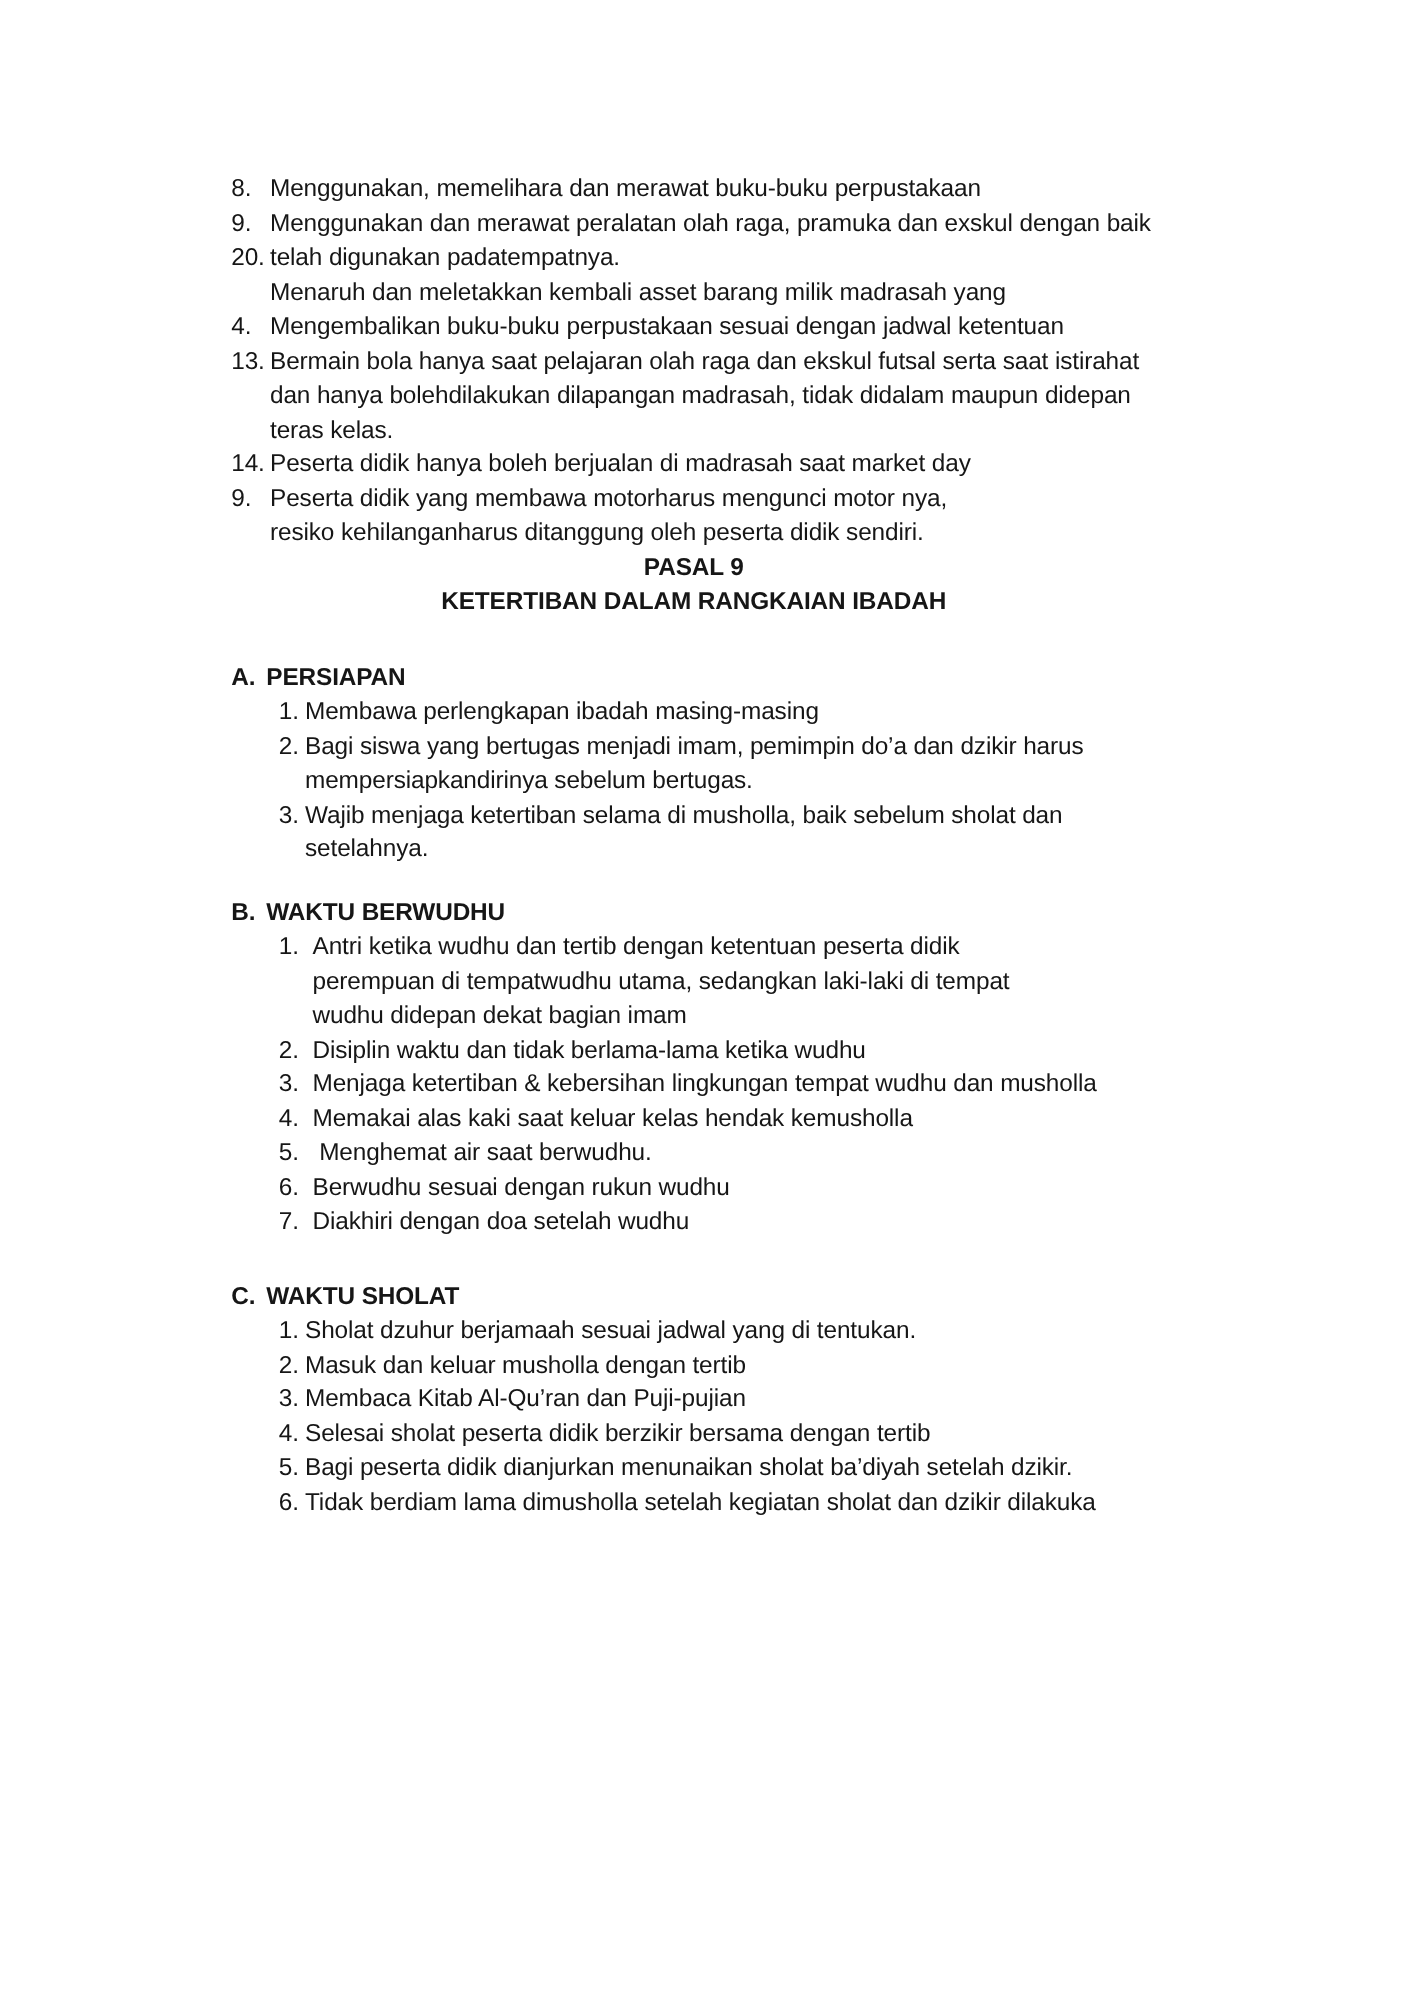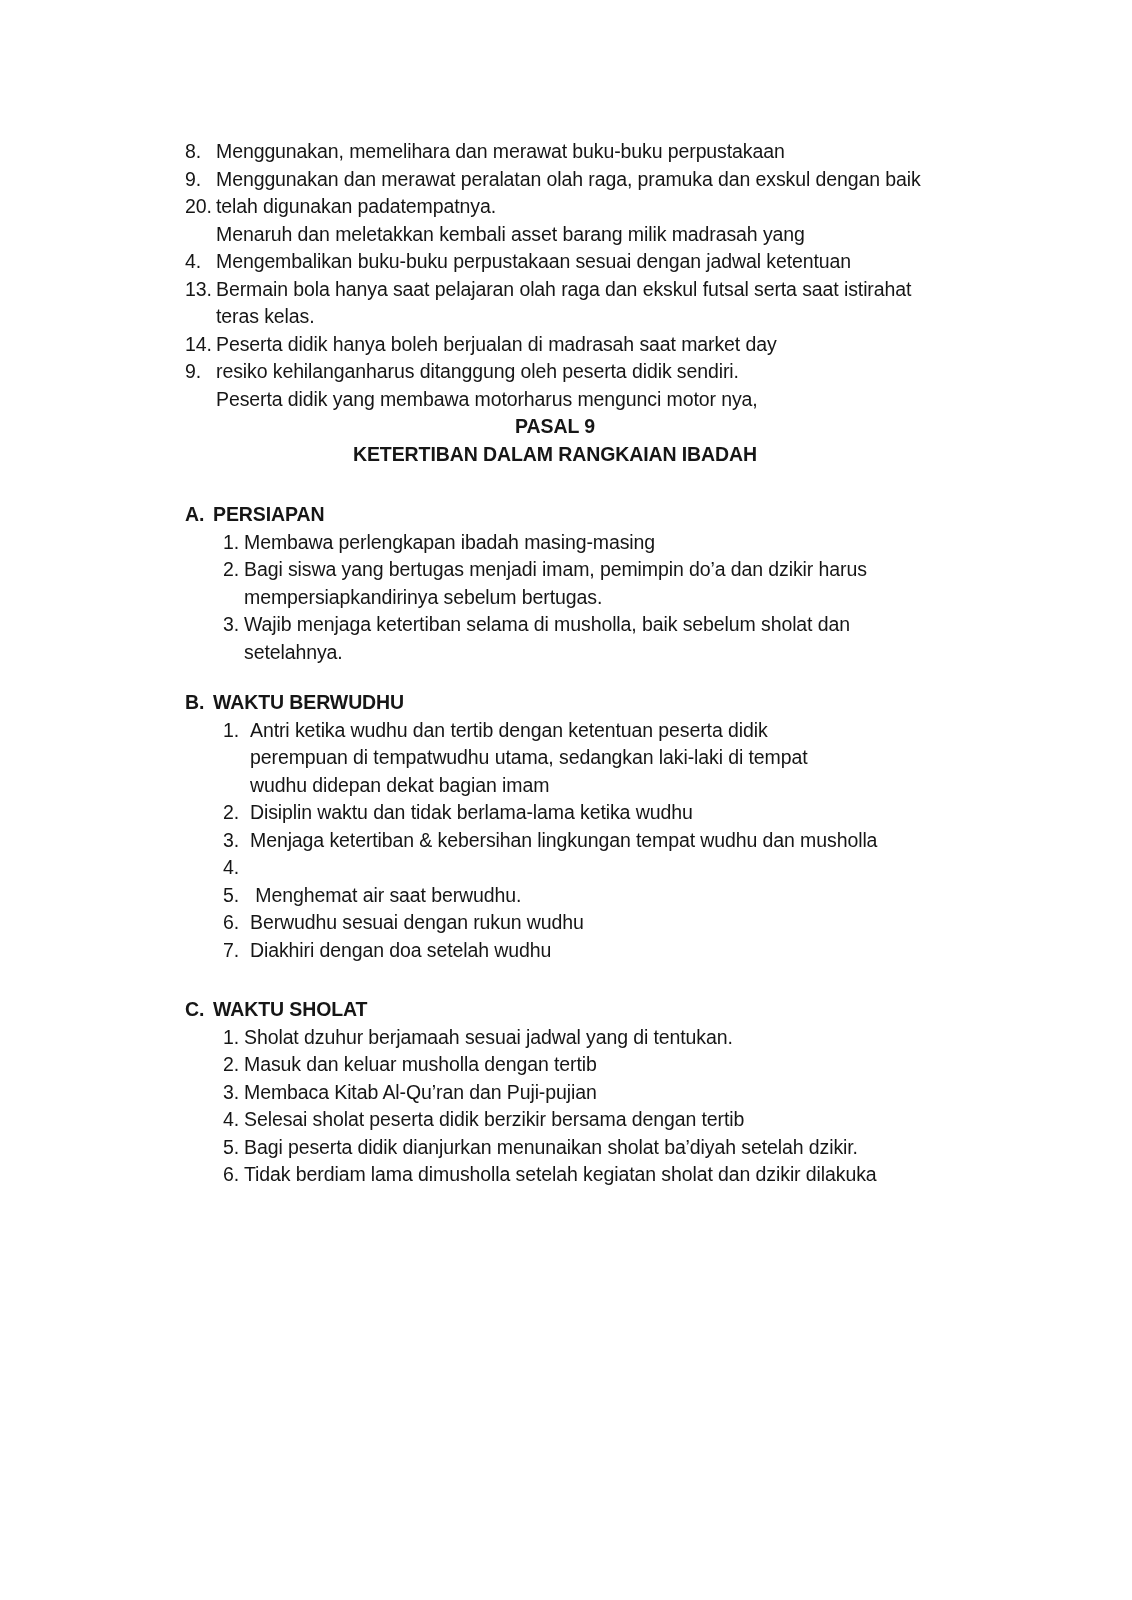--- a/index.html
+++ b/index.html
@@ -69,34 +69,35 @@
       <div class="row">
         <span class="num">4.</span>
         <div class="txt">
           <div class="line">Mengembalikan buku-buku perpustakaan sesuai dengan jadwal ketentuan</div>
         </div>
       </div>
       <div class="row">
         <span class="num">13.</span>
         <div class="txt">
           <div class="line">Bermain bola hanya saat pelajaran olah raga dan ekskul futsal serta saat istirahat</div>
+          <div class="line">dan hanya bolehdilakukan dilapangan madrasah, tidak didalam maupun didepan</div>
           <div class="line">teras kelas.</div>
         </div>
       </div>
       <div class="row">
         <span class="num">14.</span>
         <div class="txt">
           <div class="line">Peserta didik hanya boleh berjualan di madrasah saat market day</div>
         </div>
       </div>
       <div class="row">
         <span class="num">9.</span>
         <div class="txt">
+          <div class="line">Peserta didik yang membawa motorharus mengunci motor nya,</div>
           <div class="line">resiko kehilanganharus ditanggung oleh peserta didik sendiri.</div>
-          <div class="line">Peserta didik yang membawa motorharus mengunci motor nya,</div>
         </div>
       </div>
     </div>
 
   <div class="heading">
     <div>PASAL 9</div>
     <div>KETERTIBAN DALAM RANGKAIAN IBADAH</div>
   </div>
 
   <div id="sections">
@@ -149,20 +150,23 @@
             </div>
           </div>
           <div class="row">
             <span class="num">3.</span>
             <div class="txt">
               <div class="line">Menjaga ketertiban &amp; kebersihan lingkungan tempat wudhu dan musholla</div>
             </div>
           </div>
           <div class="row">
             <span class="num">4.</span>
+            <div class="txt">
+              <div class="line">Memakai alas kaki saat keluar kelas hendak kemusholla</div>
+            </div>
           </div>
           <div class="row">
             <span class="num">5.</span>
             <div class="txt">
               <div class="line"> Menghemat air saat berwudhu.</div>
             </div>
           </div>
           <div class="row">
             <span class="num">6.</span>
             <div class="txt">

